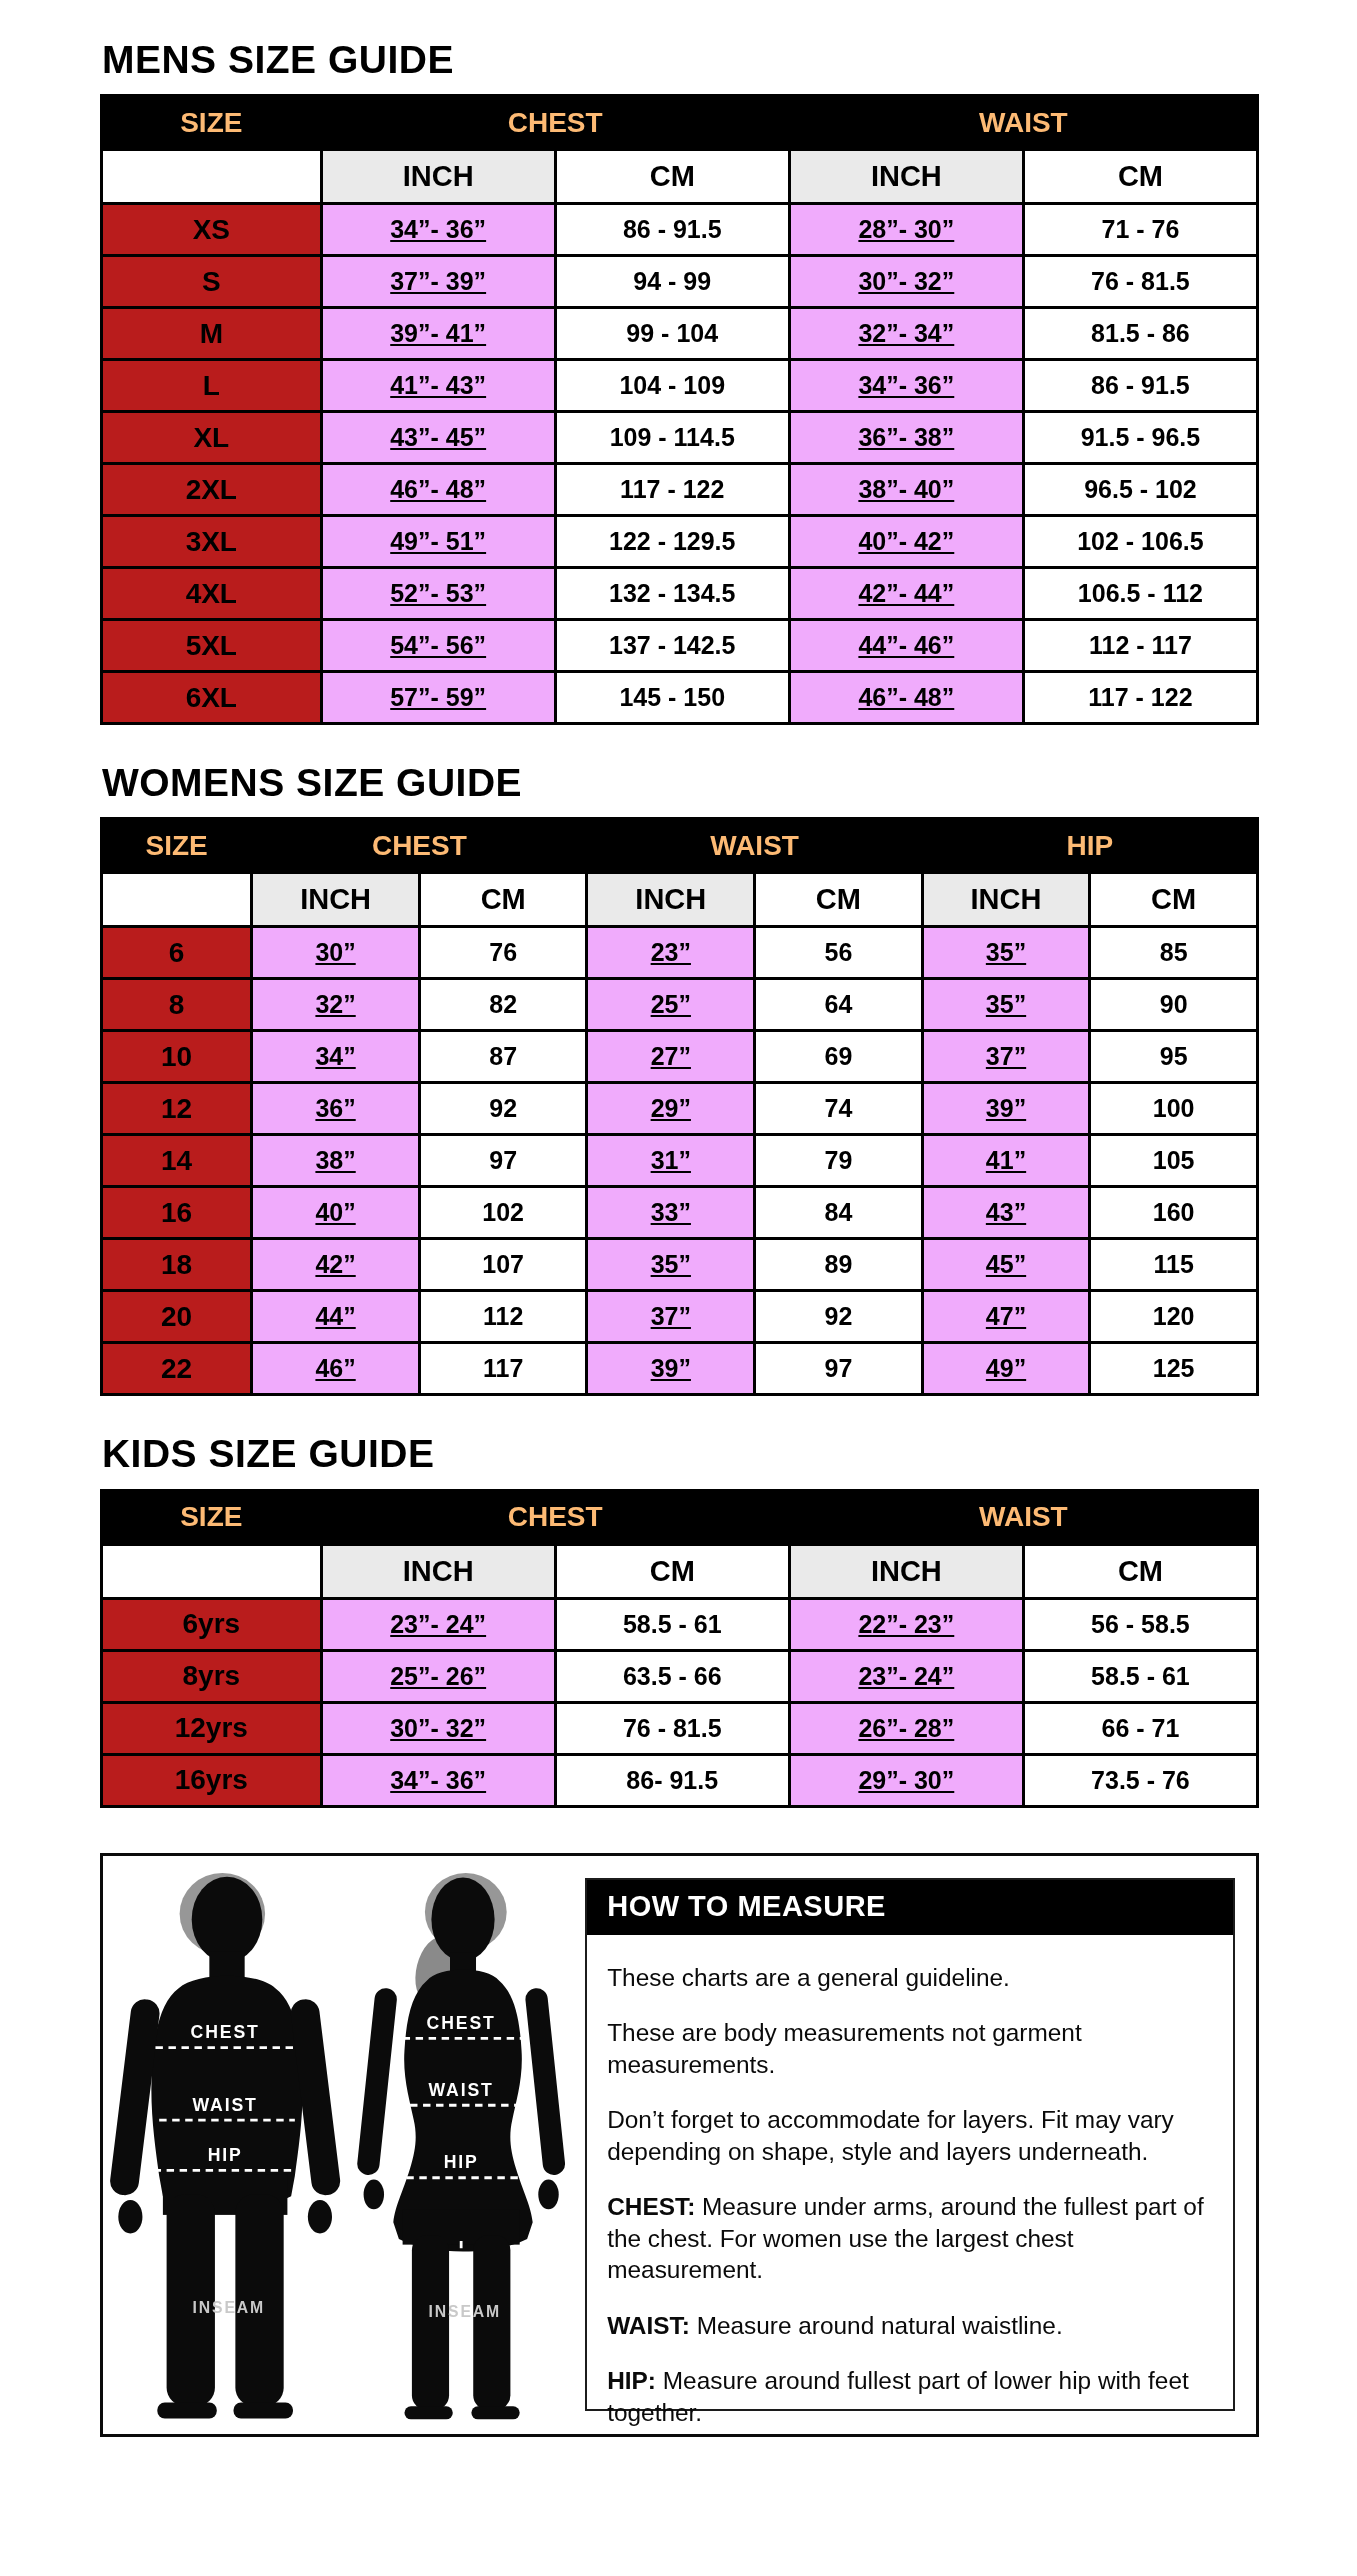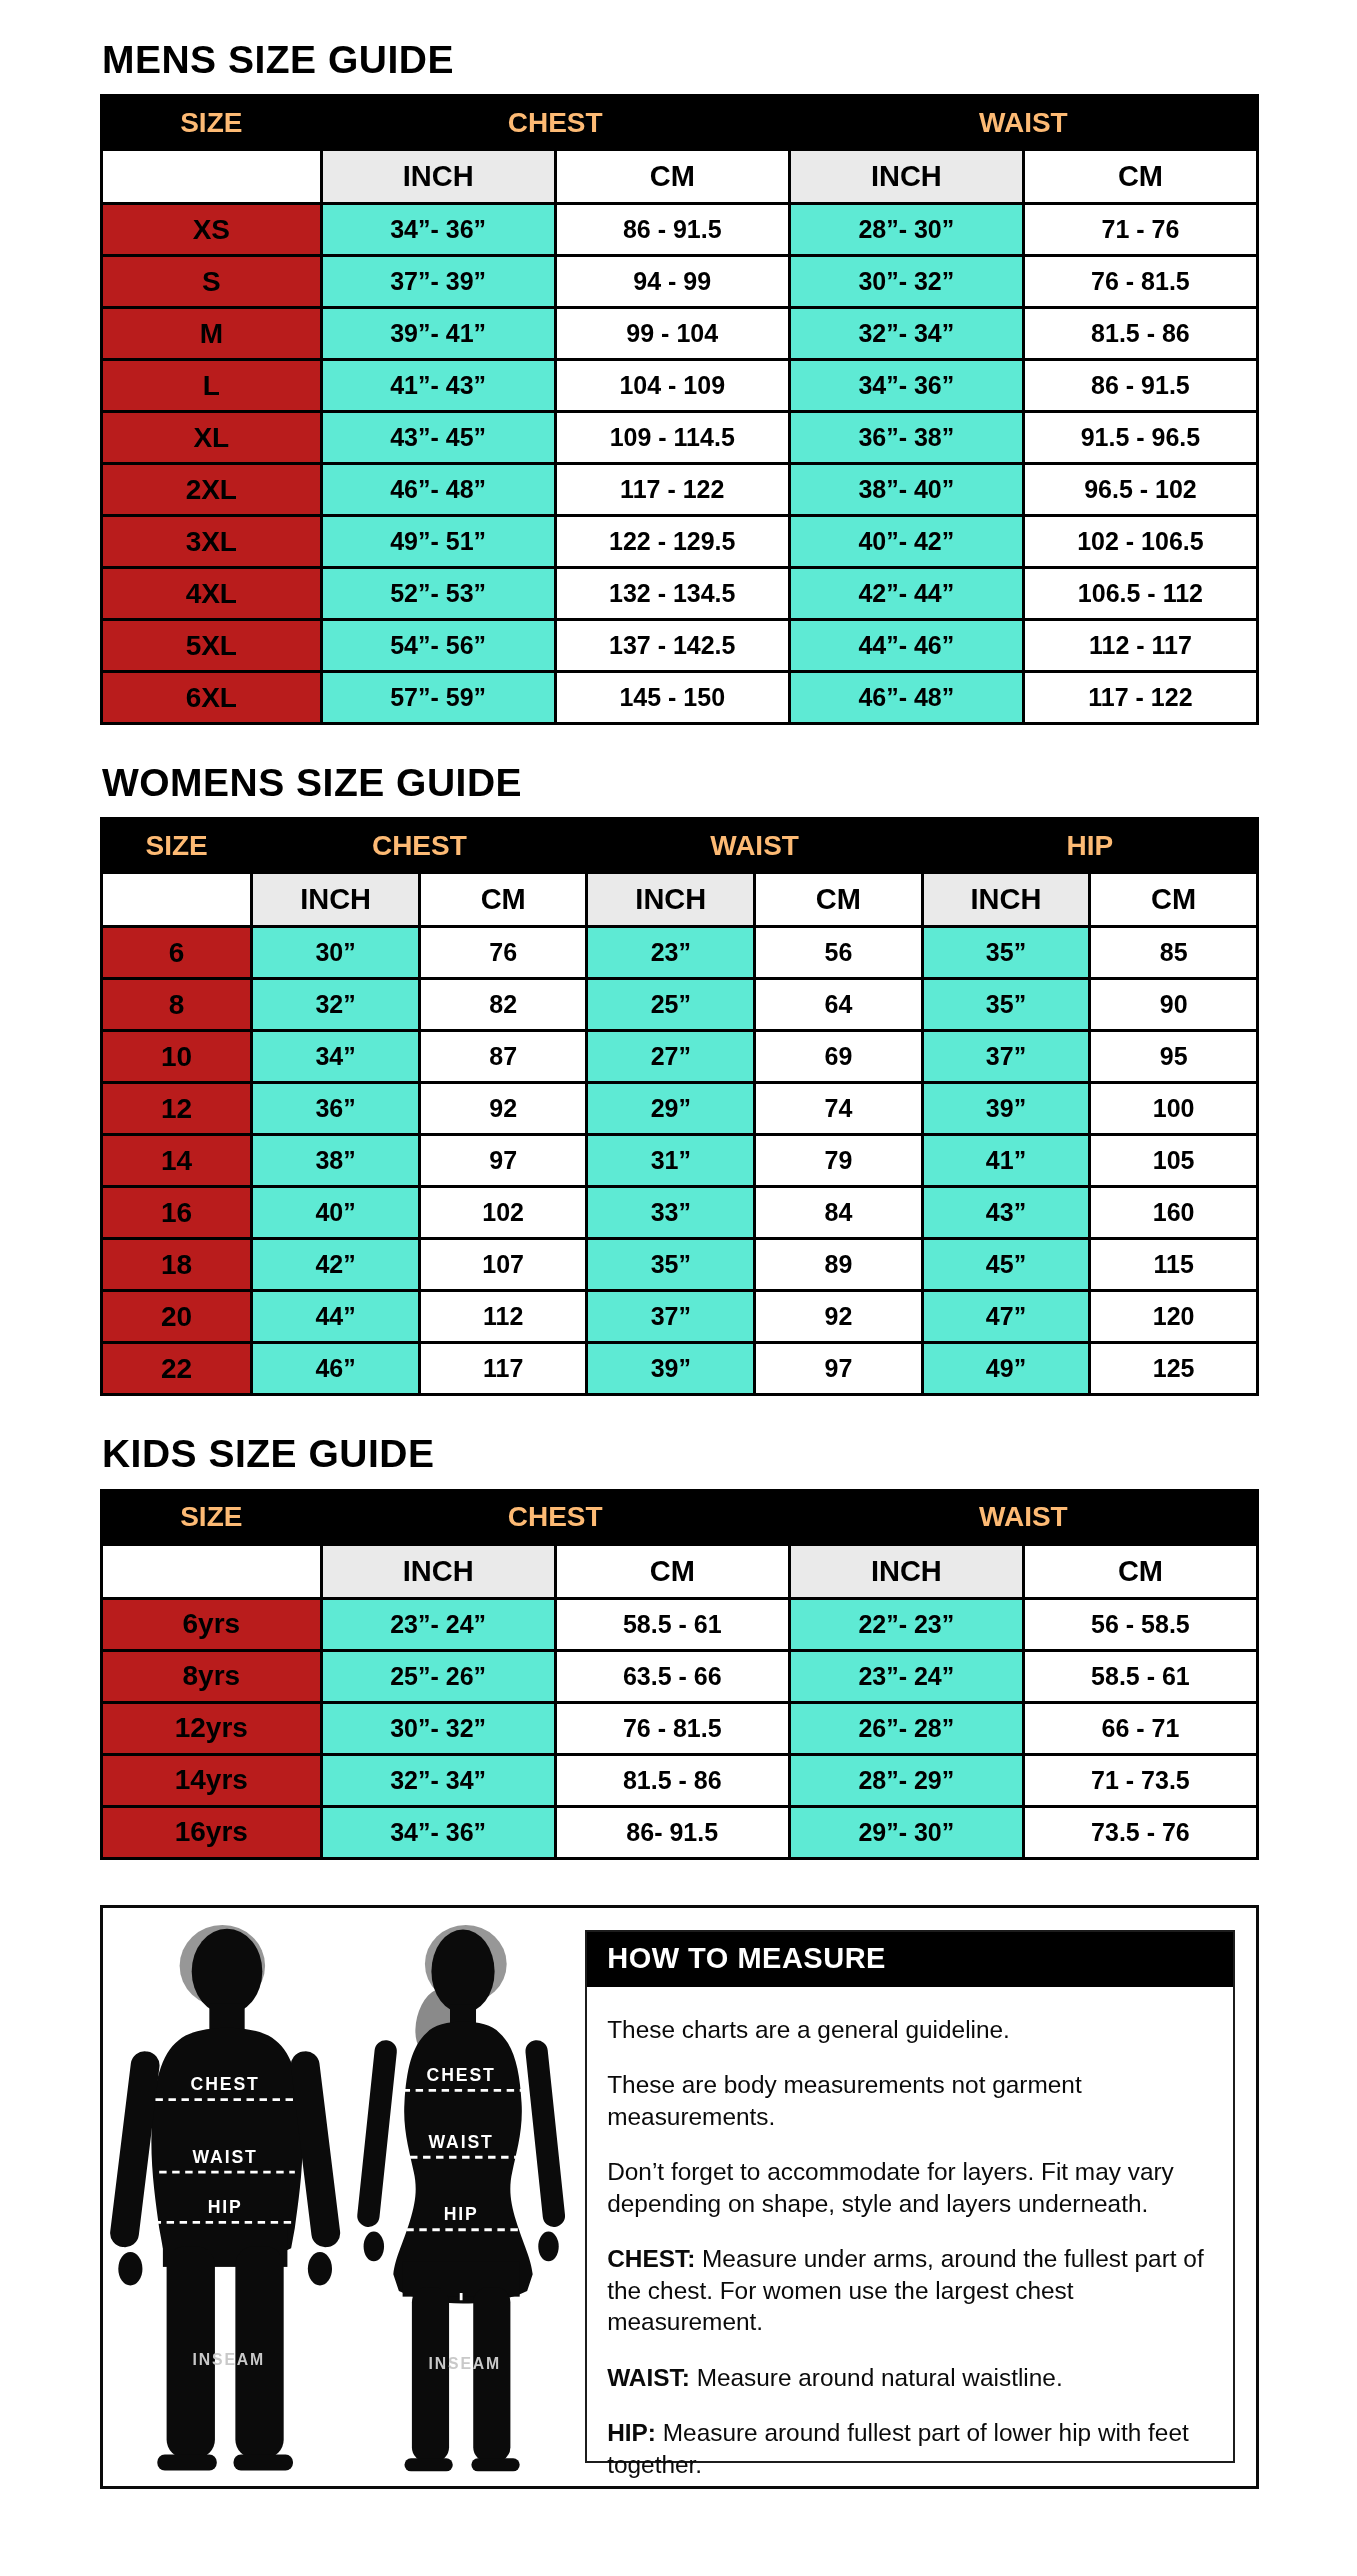--- a/index.html
+++ b/index.html
@@ -29,21 +29,21 @@
     height:54px; border-color:#000;
   }
   tr.unit-row th {
     background:#fff; font-size:29px; font-weight:bold; height:54px;
   }
   tr.unit-row th.gray { background:#eaeaea; }
   tbody th.rowlabel {
     background:#b91c1c; font-size:28px; font-weight:bold; height:52px;
   }
   tbody td.val { background:#fff; font-size:25px; font-weight:bold; height:52px; }
-  tbody td.val.gray { background:#5eead4; }
+  tbody td.val.gray { background:#f0abfc;text-decoration:underline; }
   
   table.cols5 col.c-size { width:19%; }
   table.cols5 col.c-val  { width:20.25%; }
   table.cols7 col.c-size { width:13%; }
   table.cols7 col.c-val  { width:14.5%; }
 
   
   .measure-box {
     margin-top:45px; border:3.8px solid #0a0a0a; background:#fff;
     height:584px; display:flex; overflow:hidden;
@@ -331,27 +331,20 @@
             <td class="val">63.5 - 66</td>
             <td class="val gray">23”- 24”</td>
             <td class="val">58.5 - 61</td>
           </tr>
           <tr>
             <th class="rowlabel">12yrs</th>
             <td class="val gray">30”- 32”</td>
             <td class="val">76 - 81.5</td>
             <td class="val gray">26”- 28”</td>
             <td class="val">66 - 71</td>
-          </tr>
-          <tr>
-            <th class="rowlabel">14yrs</th>
-            <td class="val gray">32”- 34”</td>
-            <td class="val">81.5 - 86</td>
-            <td class="val gray">28”- 29”</td>
-            <td class="val">71 - 73.5</td>
           </tr>
           <tr>
             <th class="rowlabel">16yrs</th>
             <td class="val gray">34”- 36”</td>
             <td class="val">86- 91.5</td>
             <td class="val gray">29”- 30”</td>
             <td class="val">73.5 - 76</td>
           </tr>
         </tbody>
       </table>

